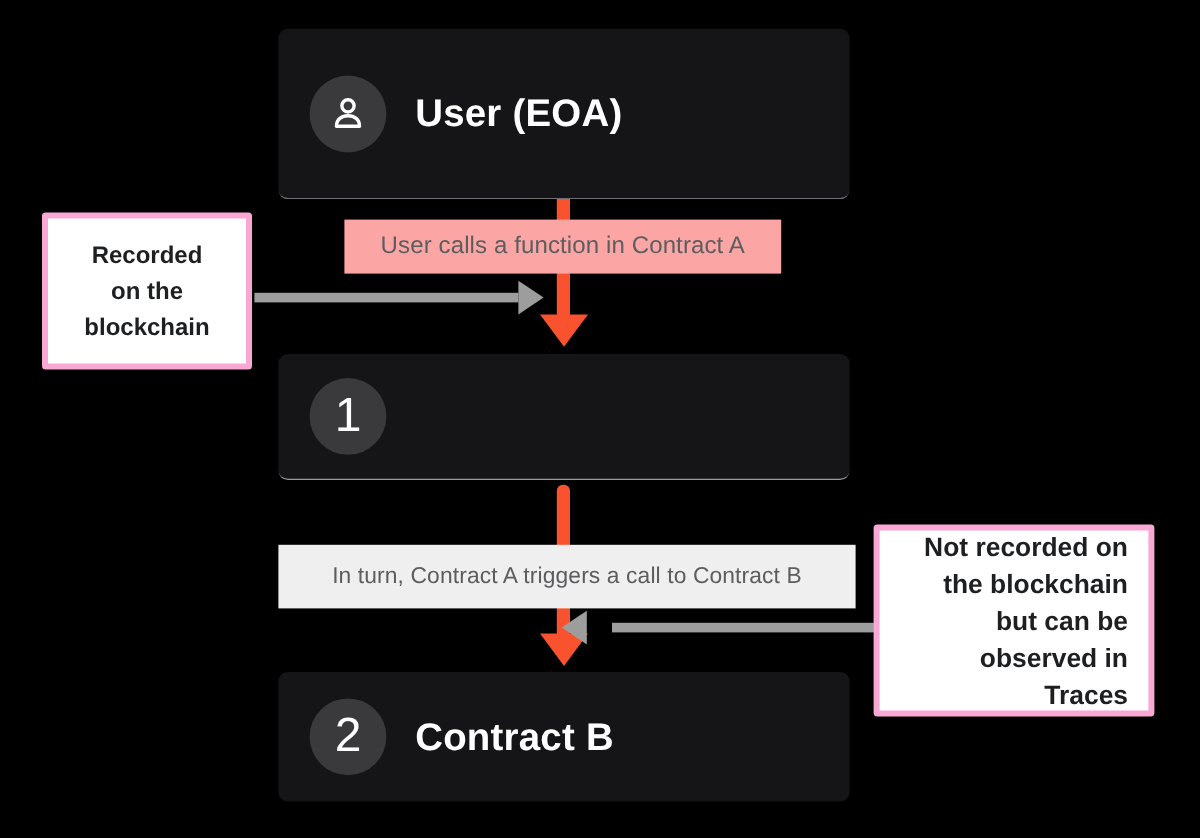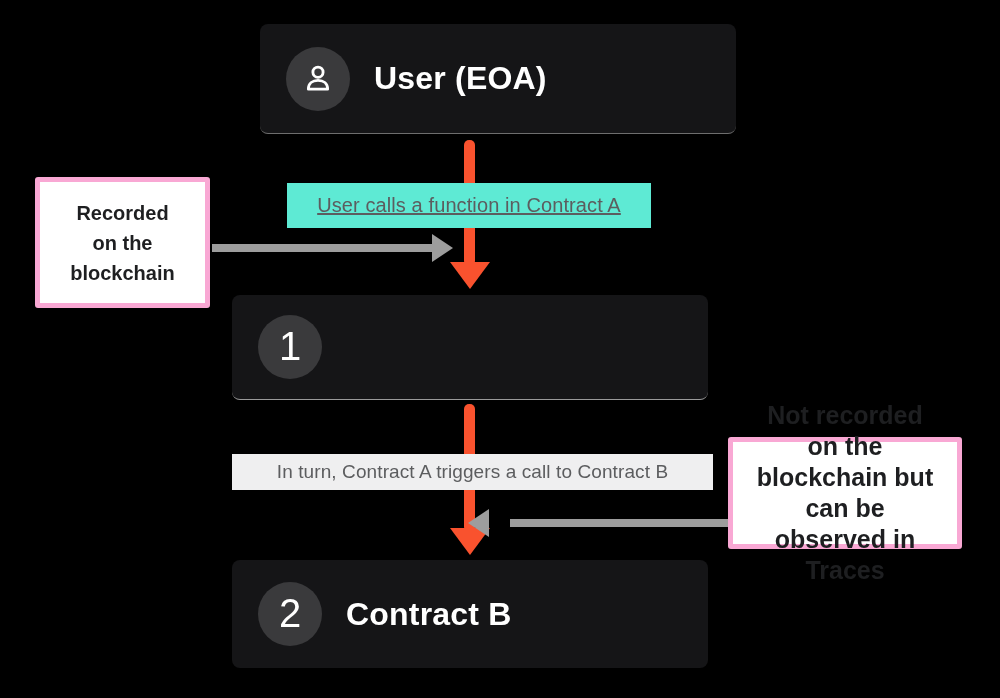--- a/index.html
+++ b/index.html
@@ -22,21 +22,21 @@
     left: 232px;
     width: 476px;
     background: #151517;
     border-radius: 8px;
     display: flex;
     align-items: center;
     box-sizing: border-box;
     padding-left: 26px;
     z-index: 3;
   }
-  .node-user     { top: 24px;  height: 110px; border-bottom: 1px solid #6e6e6e; margin-left: 28px; }
+  .node-user     { top: 24px;  height: 142px; border-bottom: 1px solid #6e6e6e; }
   .node-contract-a { top: 295px; height: 105px; border-bottom: 1px solid #9a9a9a; }
   .node-contract-b { top: 560px; height: 108px; }
 
   .badge {
     width: 64px;
     height: 64px;
     border-radius: 50%;
     background: #3a3a3c;
     display: flex;
     align-items: center;
@@ -102,21 +102,21 @@
     background: #efeff0;
     color: #5c5d5f;
     display: flex;
     align-items: center;
     justify-content: center;
     white-space: nowrap;
     z-index: 2;
     letter-spacing: 0.1px;
   }
   #flow-label-1 { left: 287px; top: 183px; width: 364px; height: 45px; font-size: 20px; }
-  #flow-label-2 { left: 232px; top: 454px; width: 481px; height: 36px; font-size: 19px; }
+  #flow-label-2 { left: 232px; top: 454px; width: 481px; height: 53px; font-size: 19px; }
 
   
   .annotation {
     position: absolute;
     background: #ffffff;
     border: 5px solid #f9a8d4;
     border-radius: 3px;
     box-sizing: border-box;
     color: #1e1f21;
     font-weight: 700;
@@ -125,23 +125,24 @@
     align-items: center;
     justify-content: center;
     z-index: 2;
   }
   #annotation-left {
     left: 35px; top: 177px; width: 175px; height: 131px;
     font-size: 20px; line-height: 30px;
     padding: 6px 22px;
   }
   #annotation-right {
-    left: 728px; top: 437px; width: 234px; height: 112px;
-    font-size: 25px; line-height: 31px;
+    left: 728px; top: 437px; width: 234px; height: 160px;
+    font-size: 22px; line-height: 31px;
     padding: 8px 17px;
+    text-align: right;
   }
 
   .person-svg { display: block; }
 </style>
 </head>
 <body>
 
 <div id="stage" style="background: rgb(0, 0, 0);">
 
   <div id="o-shaft-1" class="v-shaft accent-bg" style="background: rgb(249, 82, 46);"></div>
@@ -149,21 +150,21 @@
 
   <div id="o-shaft-2" class="v-shaft accent-bg" style="background: rgb(249, 82, 46);"></div>
   <div id="o-head-2" class="v-head accent-head" style="border-top: 27px solid rgb(249, 82, 46);"></div>
 
   <div id="g-shaft-left" class="h-shaft gray-bg" style="background: rgb(157, 157, 157);"></div>
   <div id="g-head-left" class="h-head gray-head-right" style="border-left: 21px solid rgb(157, 157, 157);"></div>
 
   <div id="g-shaft-right" class="h-shaft gray-bg" style="background: rgb(157, 157, 157);"></div>
   <div id="g-head-right" class="h-head gray-head-left" style="border-right: 21px solid rgb(157, 157, 157);"></div>
 
-  <div id="flow-label-1" class="flow-label" style="background-color: #5eead4; text-decoration: underline;">User calls a function in Contract A</div>
+  <div id="flow-label-1" class="flow-label" style="background-color: #fca5a5;">User calls a function in Contract A</div>
   <div id="flow-label-2" class="flow-label" style="background-color: rgb(239, 239, 240);">In turn, Contract A triggers a call to Contract B</div>
 
   <div id="annotation-left" class="annotation">
     <span>Recorded on the blockchain</span>
   </div>
   <div id="annotation-right" class="annotation">
     <span>Not recorded on the blockchain but can be observed in Traces</span>
   </div>
 
   <div class="node node-user" style="background-color: rgb(21, 21, 23);">

